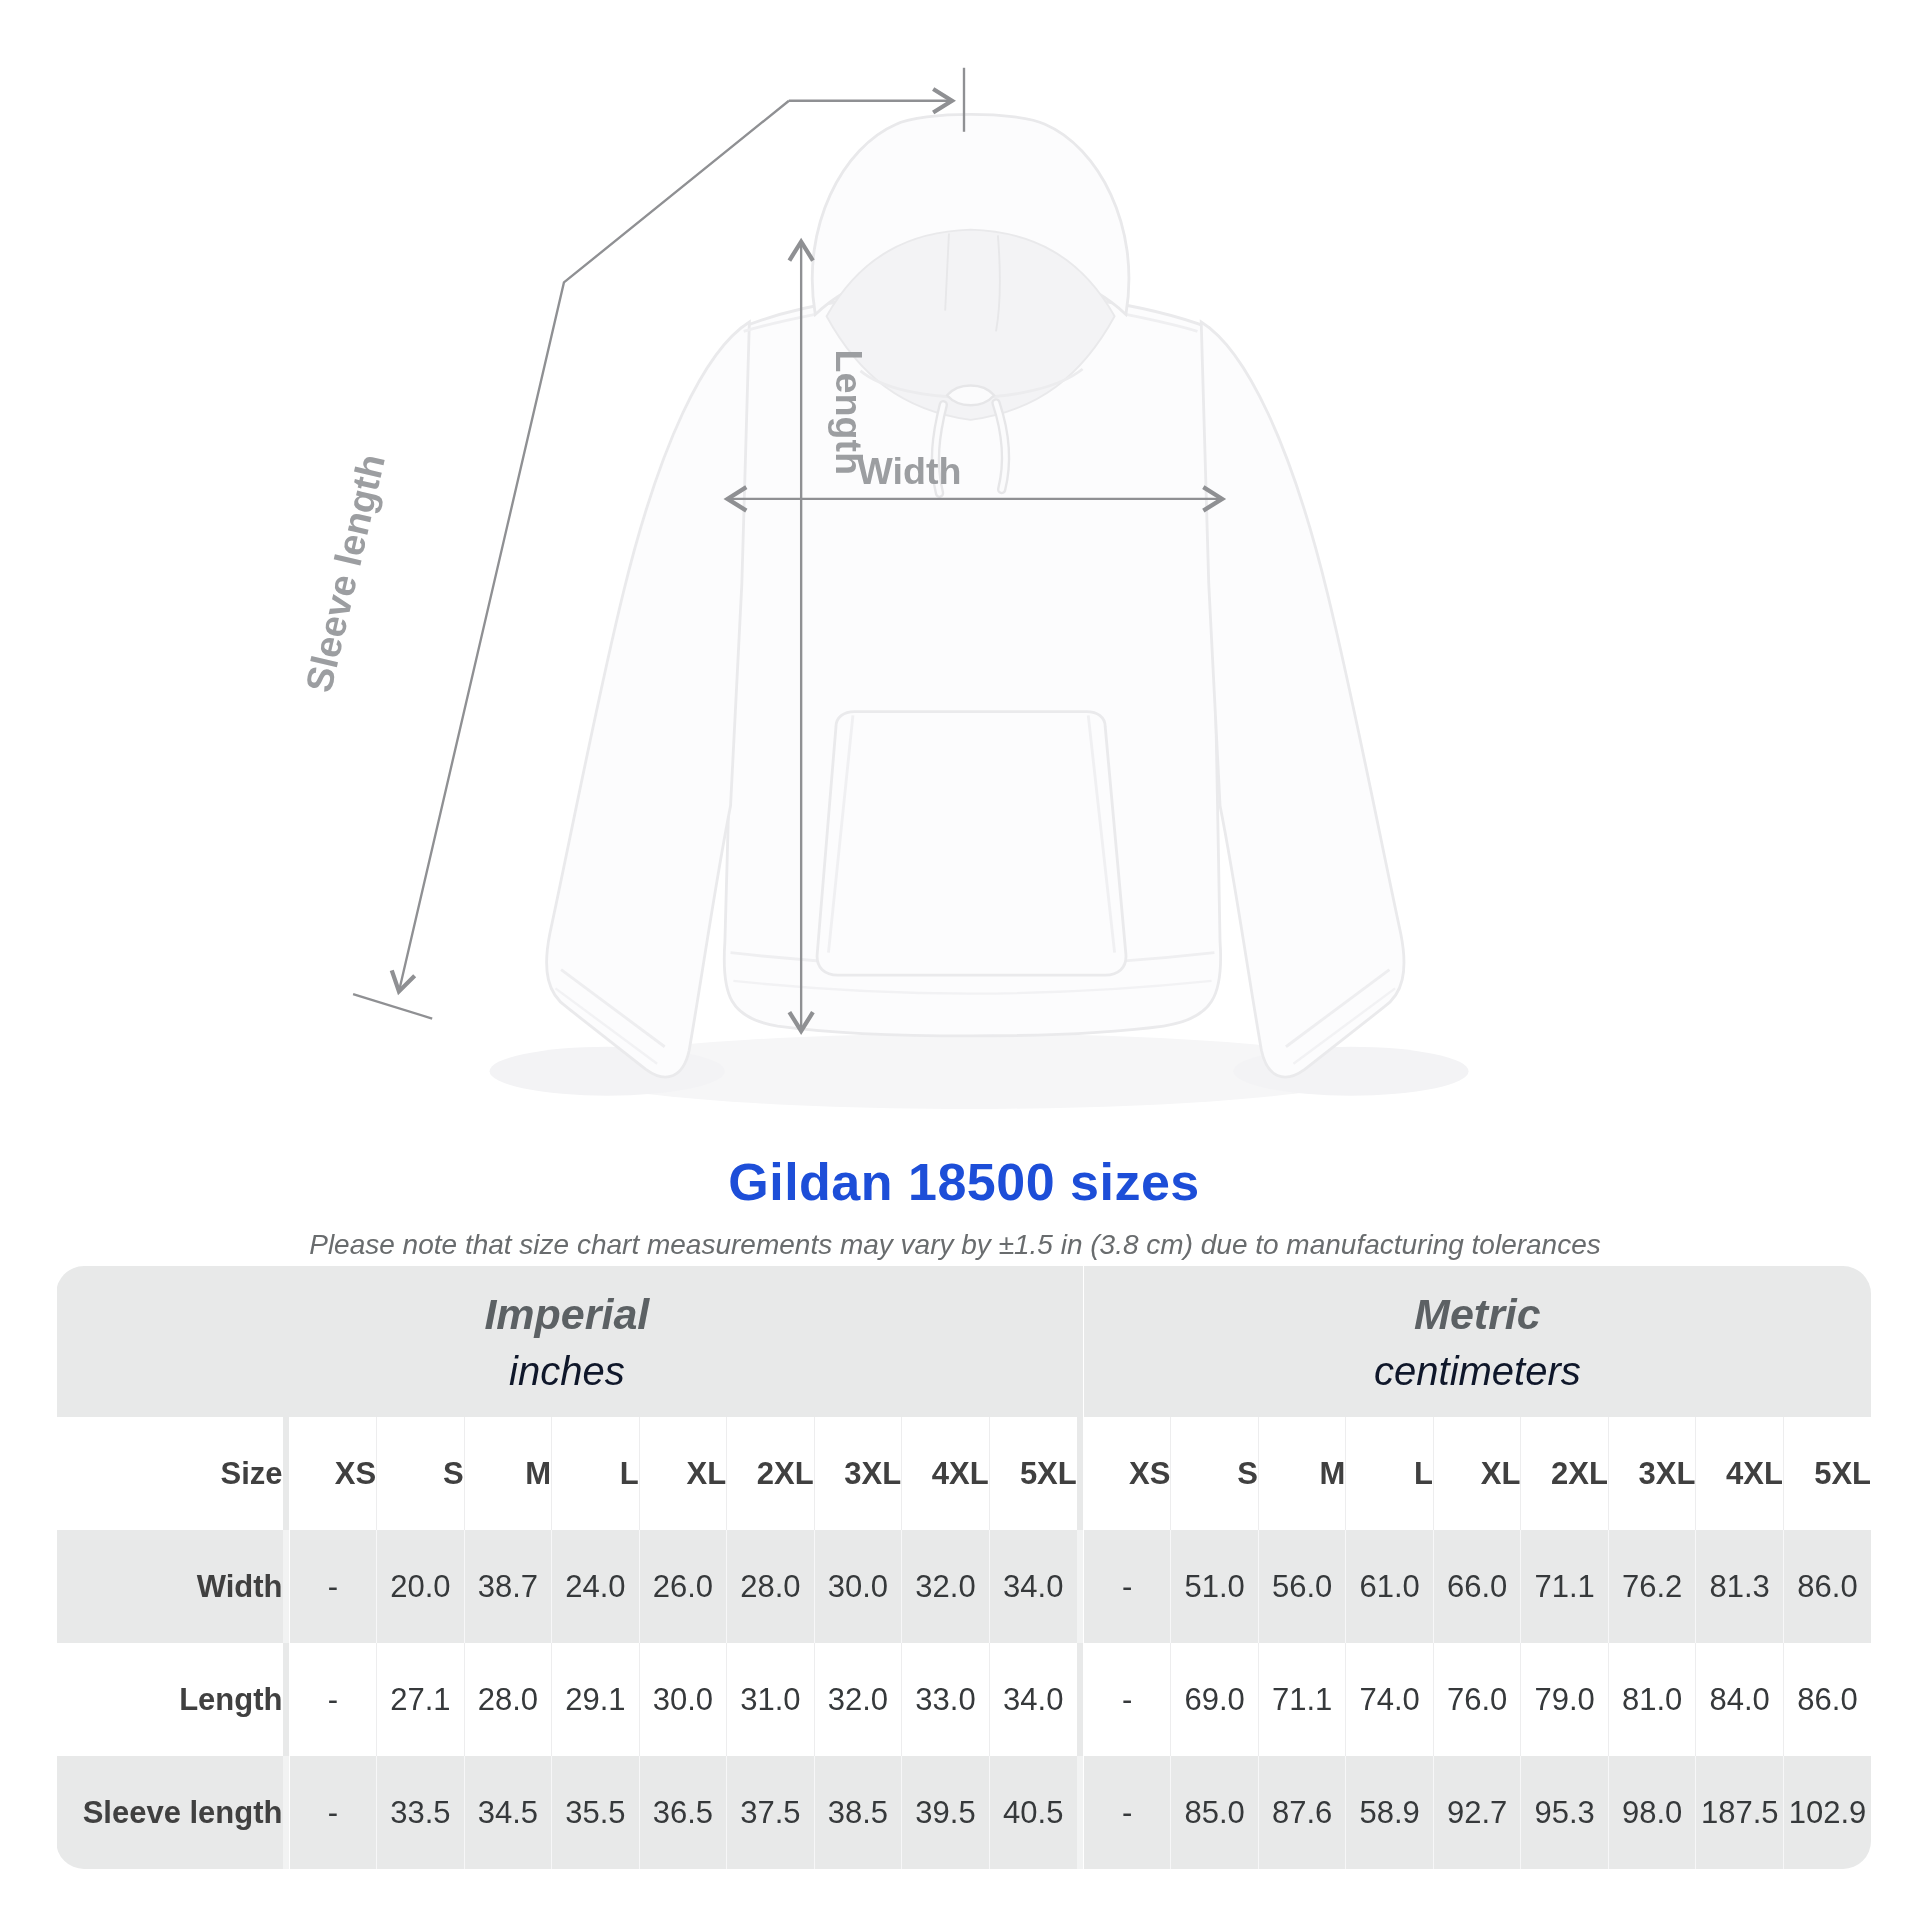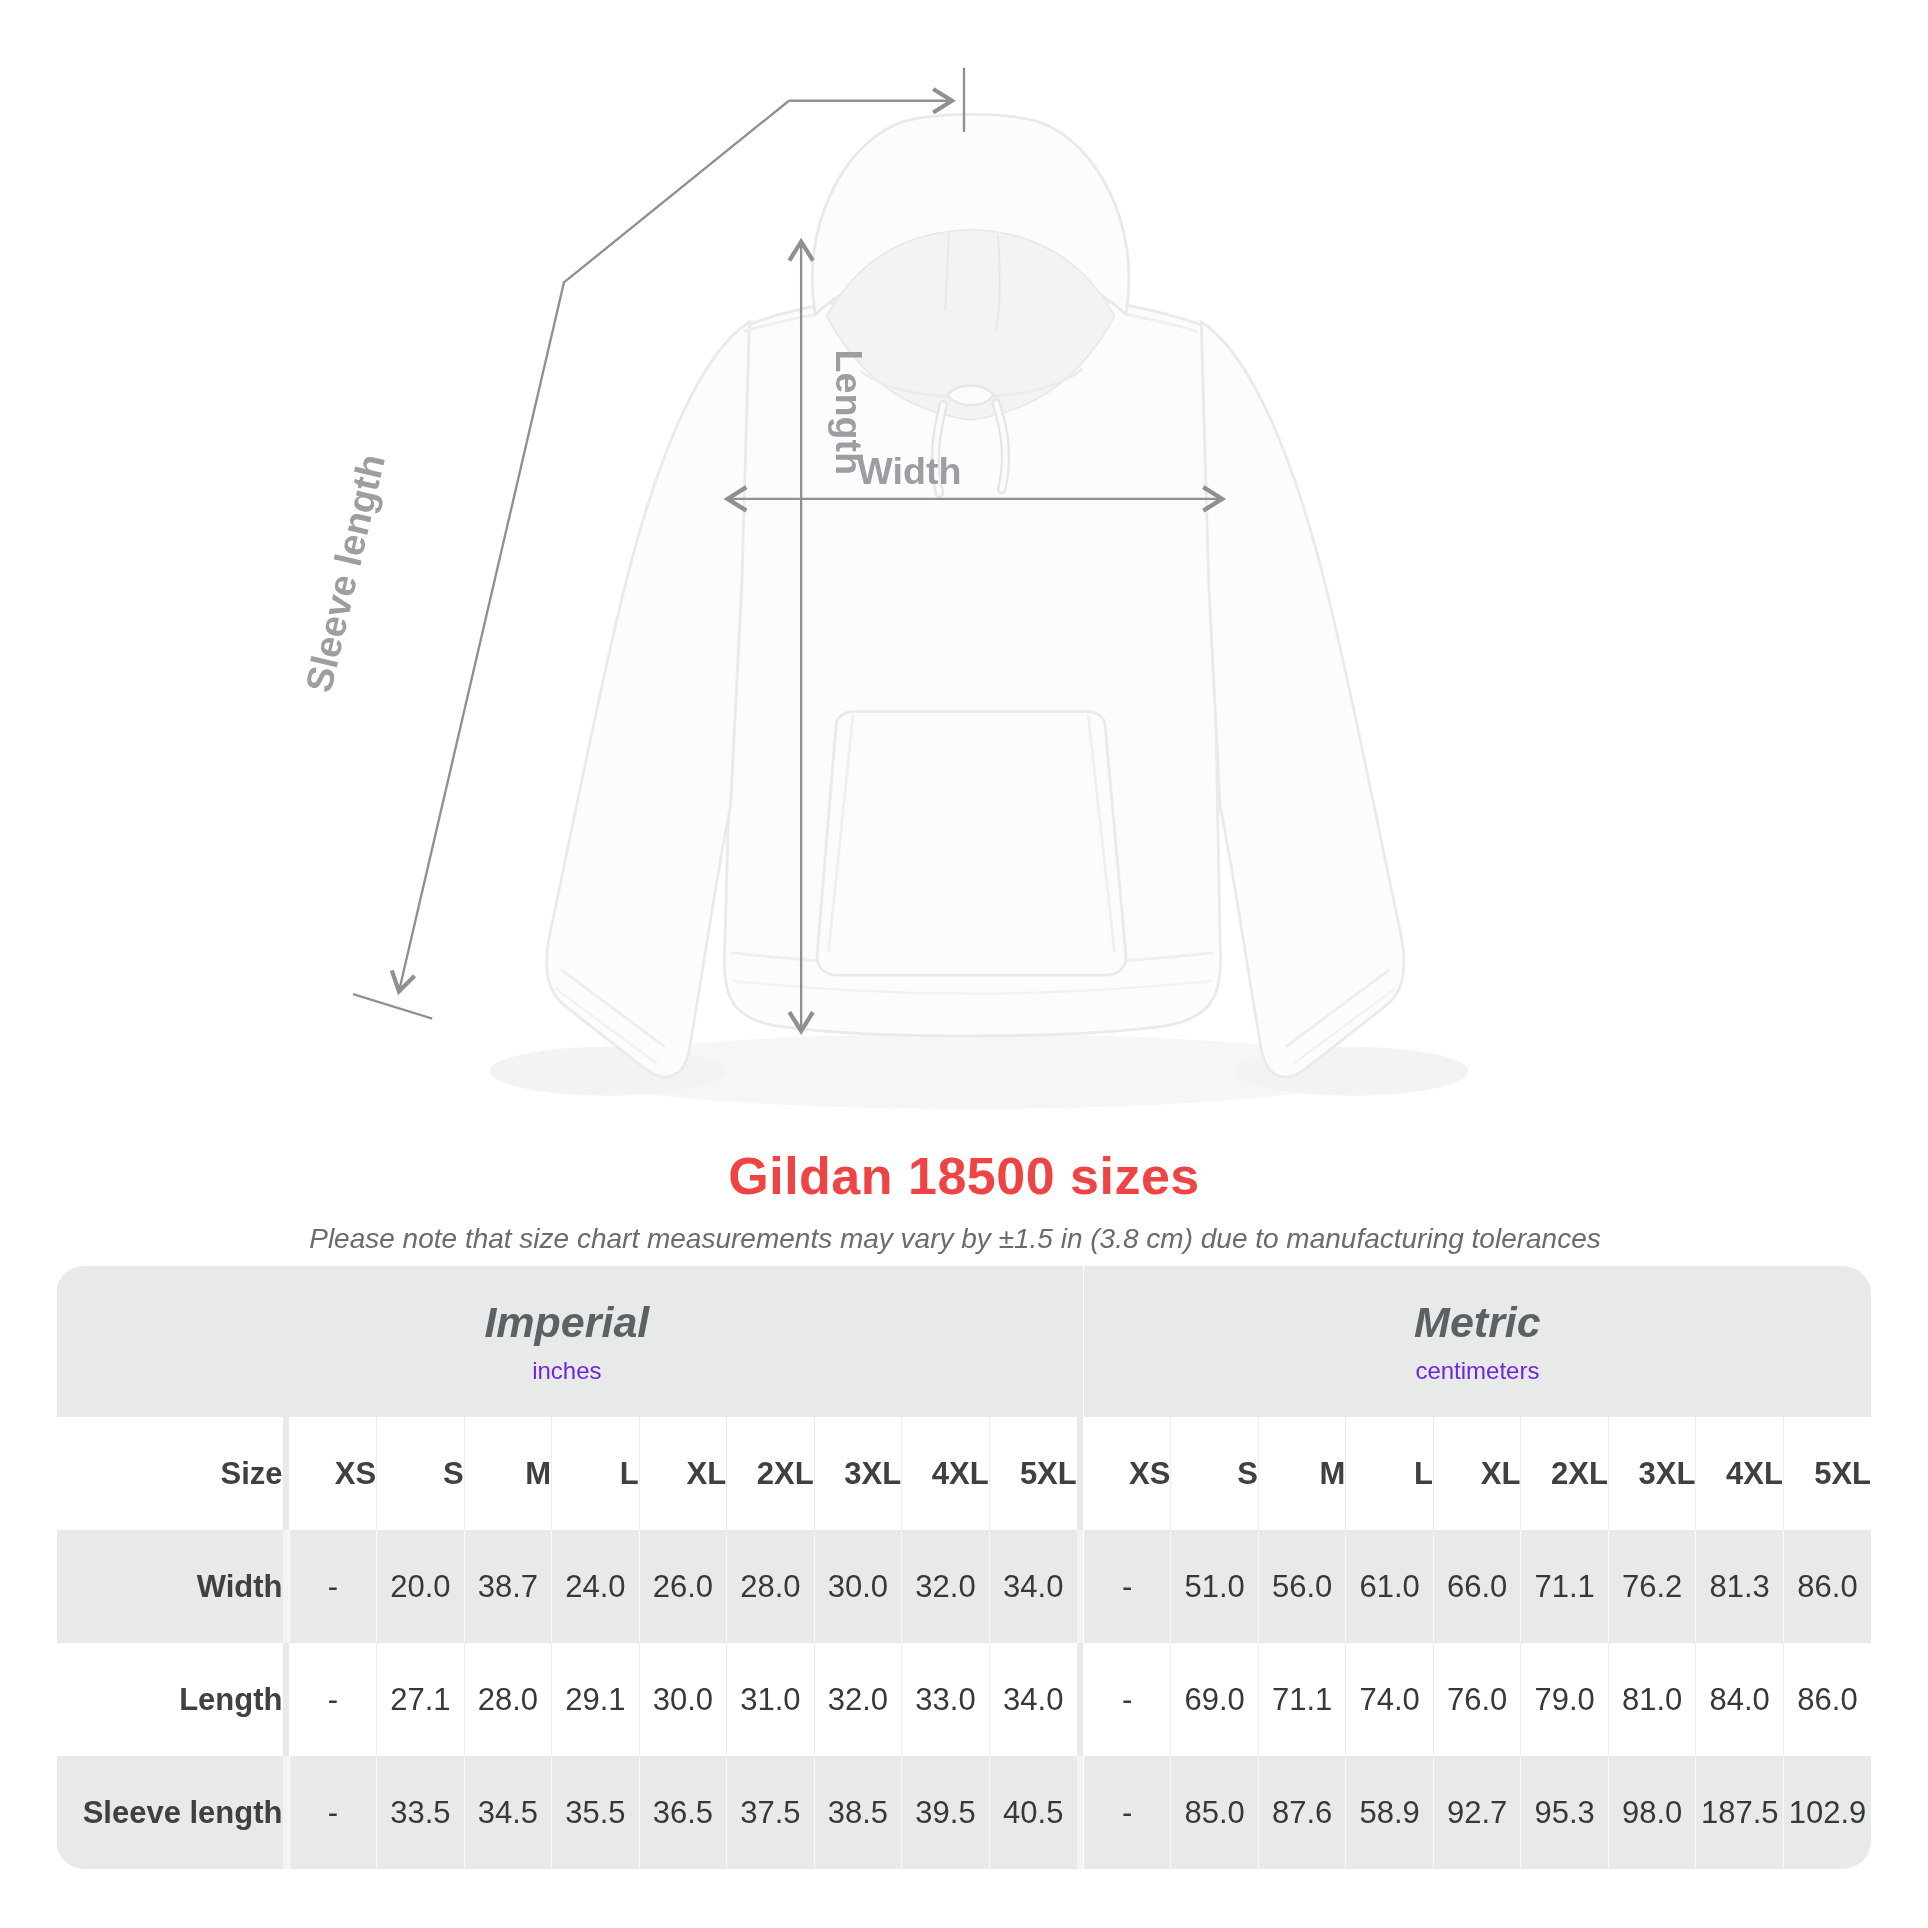--- a/index.html
+++ b/index.html
@@ -7,21 +7,21 @@
     width:1928px; height:1928px; position:relative;
     background:#ffffff;
     font-family:"Liberation Sans", sans-serif;
     overflow:hidden;
   }
   .figure { position:absolute; left:0; top:0; width:1928px; height:1139px; }
   .figure svg { display:block; }
 
   .heading { position:absolute; left:0; top:1136px; width:1928px; text-align:center; }
   .title {
-    margin:10px; font-size:52px; font-weight:bold; color:#ef4444; letter-spacing:0.5px;
+    margin:16px; font-size:52px; font-weight:bold; color:#1d4ed8; letter-spacing:0.5px;
   }
   .subtitle {
     margin:17px 18px 0 0; font-size:28px; font-style:italic; color:#696c6e;
   }
 
   .table-wrap {
     position:absolute; left:56px; top:1266px; width:1815px; height:603px;
     border-radius:28px; overflow:hidden; background:#ffffff;
   }
   table.sizes {
@@ -29,21 +29,21 @@
     border-collapse:collapse; table-layout:fixed;
   }
   table.sizes th, table.sizes td {
     padding:0; text-align:center; vertical-align:middle;
     border:none; border-left:1.9px solid transparent;
     font-size:31px; white-space:nowrap; overflow:hidden;
   }
   tr.band td { background:#e8e9e9; height:151px; }
   .group-block { line-height:1; }
   .group-name { font-size:43px; font-weight:bold; font-style:italic; color:#5c6164; }
-  .group-unit { margin-top:15px; font-size:24px; color:#6d28d9; font-weight:normal; }
+  .group-unit { margin-top:15px; font-size:40px; font-style:italic; color:#0f172a; font-weight:normal; }
   .shift-r { }
 
   tr.r { height:113px; }
   tr.white th, tr.white td { background:#ffffff; }
   tr.gray  th, tr.gray  td { background:#e8e9e9; }
   tr.r th { font-weight:bold; color:#404040;text-align:right; }
   tr.r td { font-weight:normal; color:#36393b; }
 
   tr.white th:not(.nb):not(.sep), tr.white td:not(.nb):not(.sep) { border-left-color:#ededee; }
   tr.gray  th:not(.nb):not(.sep), tr.gray  td:not(.nb):not(.sep) { border-left-color:#f7f7f8; }

